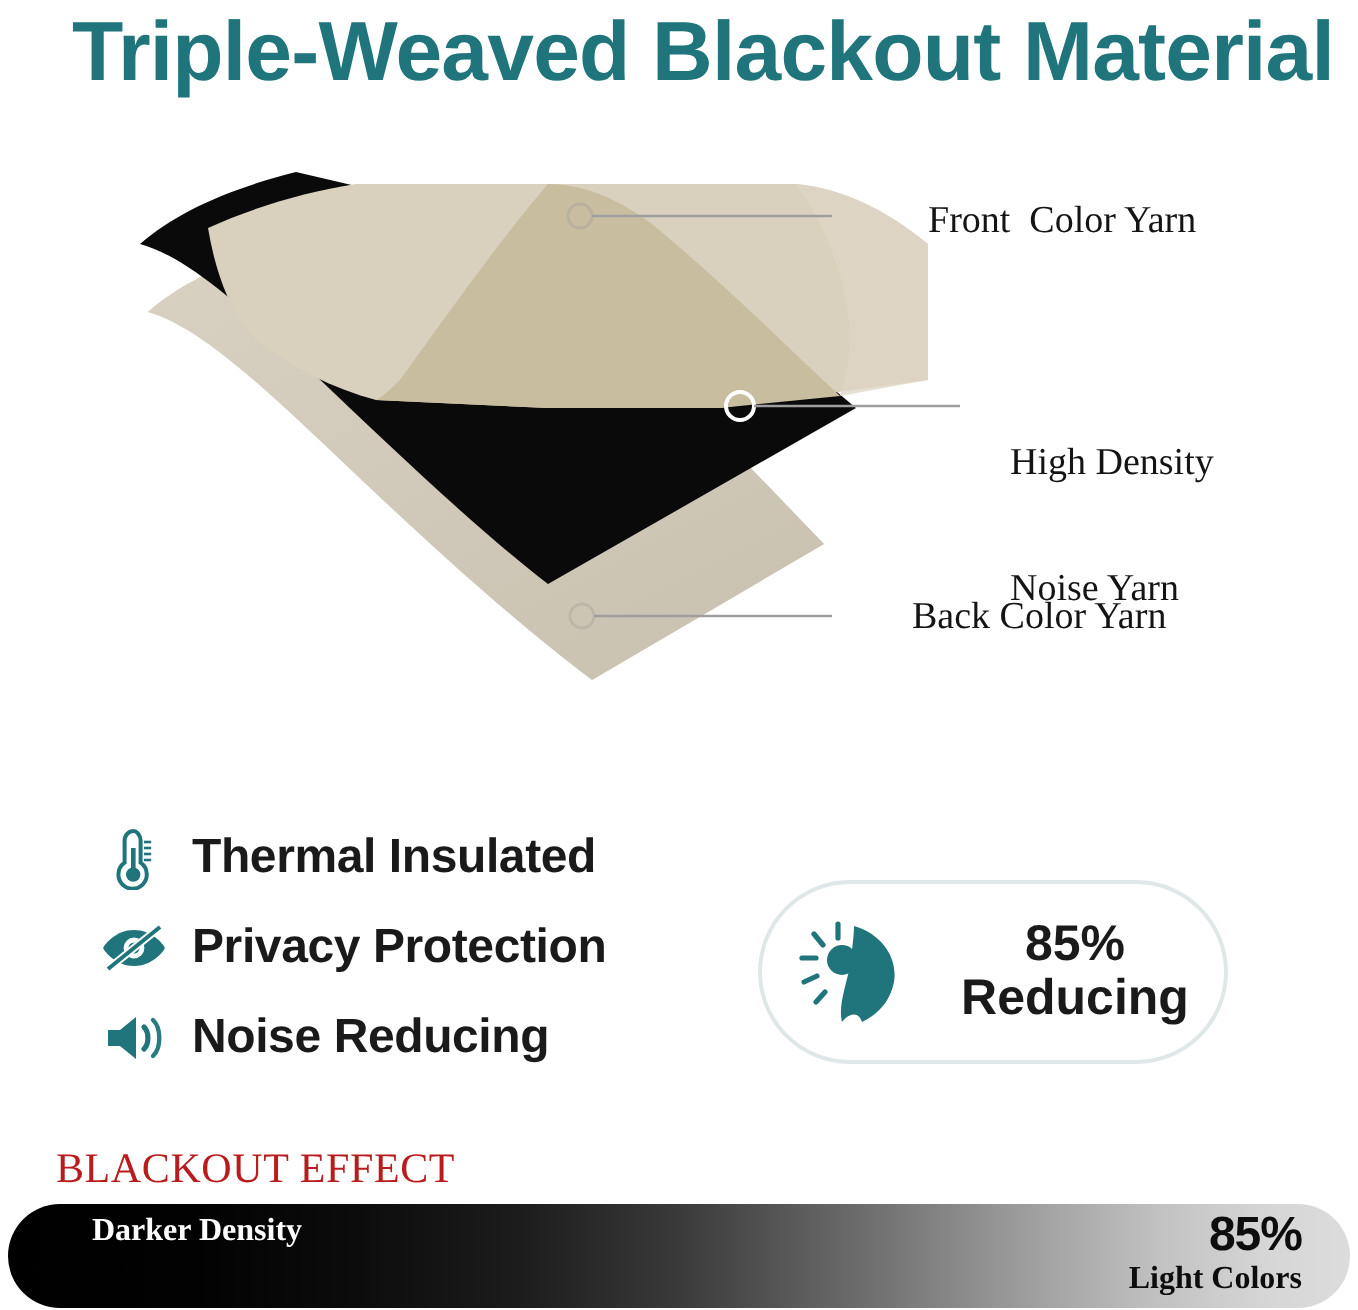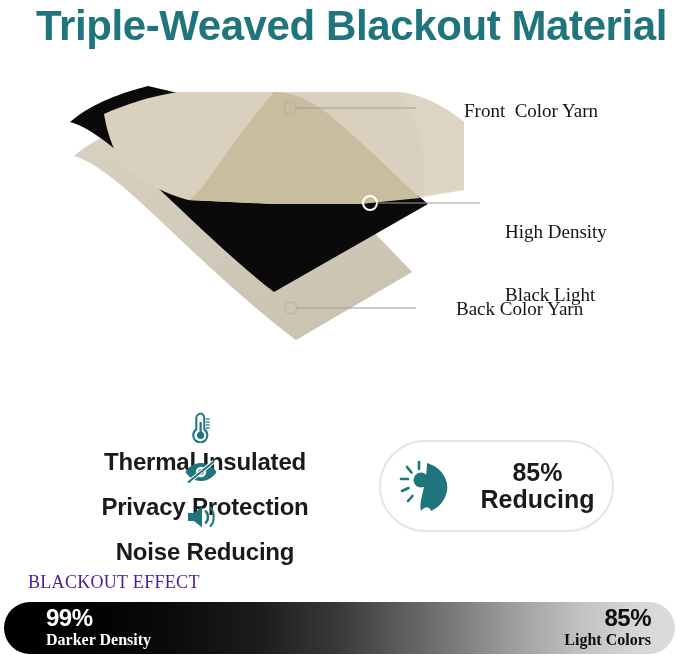--- a/index.html
+++ b/index.html
@@ -60,21 +60,20 @@
   .features {
     position: absolute;
     left: 46px;
     top: 406px;
     width: 310px;
   }
   .feature-row {
     display: flex;
     align-items: center;
     height: 45px;
-    flex-direction: column;
   }
   .feature-icon {
     width: 42px;
     flex: 0 0 42px;
     display: flex;
     align-items: center;
     justify-content: center;
   }
   .feature-label {
     font-family: "Liberation Sans", sans-serif;
@@ -119,22 +118,22 @@
     padding-right: 6px;
   }
   .badge-text div { white-space: nowrap; }
 
   
   .effect-heading {
     position: absolute;
     left: 28px;
     top: 572px;
     font-family: "Liberation Serif", serif;
-    font-size: 18px;
-    color: #4c1d95;
+    font-size: 21px;
+    color: #b91c1c;
     letter-spacing: 0.3px;
     white-space: nowrap;
   }
   .effect-bar {
     position: absolute;
     left: 4px;
     top: 602px;
     width: 671px;
     height: 52px;
     border-radius: 26px;
@@ -232,21 +231,21 @@
       <circle cx="231" cy="230" r="6" stroke="#bdb6a6" stroke-width="1.4" fill="none"></circle>
       <line x1="237" y1="230" x2="356" y2="230" stroke="#9e9e9e" stroke-width="1.2"></line>
     </g>
   </svg>
 </div>
 
 <div class="callout callout-front">Front  Color Yarn</div>
 
 <div class="callout callout-mid">
   <div>High Density</div>
-  <div>Black Light</div>
+  <div>Noise Yarn</div>
 </div>
 
 <div class="callout callout-back">Back Color Yarn</div>
 
 <div class="features">
 
   <div class="feature-row">
     <span class="feature-icon">
       <svg width="26" height="32" viewBox="0 0 26 32" xmlns="http://www.w3.org/2000/svg">
         <path d="M13,2.5 c-2.6,0 -4.7,2.1 -4.7,4.7 v11.1 c-1.9,1.3 -3.1,3.5 -3.1,6
@@ -314,20 +313,19 @@
     <div>85%</div>
     <div>Reducing</div>
   </span>
 </div>
 
 <div class="effect-heading">BLACKOUT EFFECT</div>
 
 <div class="effect-bar"></div>
 
 <div class="effect-left">
-  <span class="pct">99%</span>
   <span class="sub">Darker Density</span>
 </div>
 
 <div class="effect-right">
   <span class="pct">85%</span>
   <span class="sub">Light Colors</span>
 </div>
 
 </body></html>

